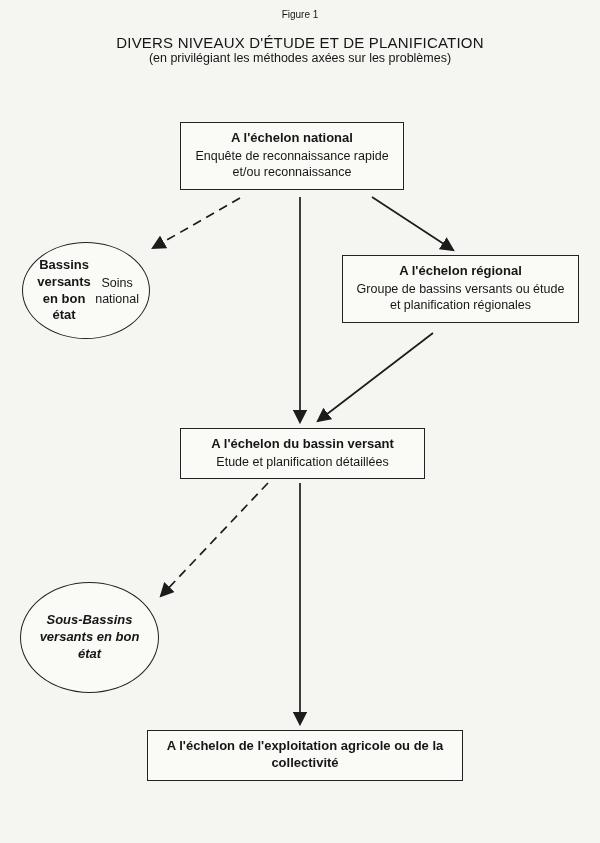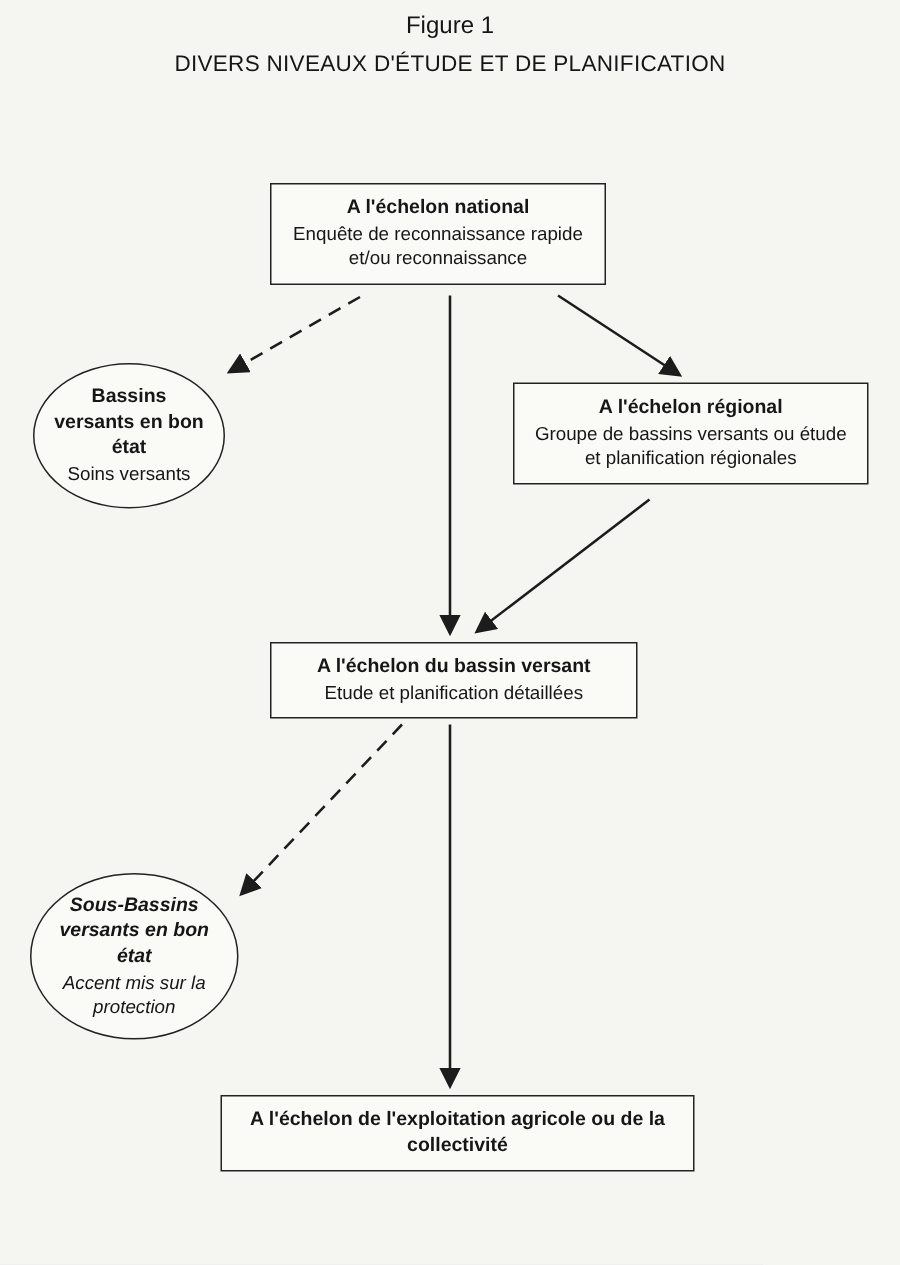--- a/index.html
+++ b/index.html
@@ -16,40 +16,39 @@
     background:#f5f5f2;
     color:#161616;
     overflow:hidden;
   }
   .centered-line{
     position:absolute;
     left:0;
     width:100%;
     text-align:center;
   }
-  .fig-label{top:9px;font-size:16px;}
+  .fig-label{top:9px;font-size:10px;}
   .title{top:34px;font-size:15px;letter-spacing:.2px;}
   .subtitle{top:51px;font-size:12.5px;}
   .node{
     position:absolute;
     box-sizing:border-box;
     text-align:center;
     font-size:12.5px;
     line-height:1.32;
     background:#fafaf7;
   }
   .box{
     border:1.5px solid #222;
     padding:7px 10px 8px 10px;
   }
   .ellipse{
     border:1.5px solid #222;
     border-radius:50%;
     display:flex;
-    flex-direction:column;
     justify-content:center;
     align-items:center;
     padding:6px 10px;
   }
   .node-title{font-weight:bold;font-size:13px;line-height:1.3;}
   .node-body{margin-top:1px;}
   #node-national{left:180px;top:122px;width:224px;}
   #node-bassins{left:22px;top:242px;width:128px;height:97px;}
   #node-regional{left:342px;top:255px;width:237px;}
   #node-bassin-versant{left:180px;top:428px;width:245px;}
@@ -69,20 +68,21 @@
     stroke-dasharray:9 6;
   }
 </style>
 </head>
 <body>
 
 <div class="page">
 
   <div class="centered-line fig-label">Figure 1</div>
   <div class="centered-line title">DIVERS NIVEAUX D'ÉTUDE ET DE PLANIFICATION</div>
+  <div class="centered-line subtitle">(en privilégiant les méthodes axées sur les problèmes)</div>
 
   <svg class="arrows" viewBox="0 0 600 843" xmlns="http://www.w3.org/2000/svg">
     <defs>
       <marker id="arrowhead" viewBox="0 0 10 10" refX="8.5" refY="5" markerWidth="8.5" markerHeight="8.5" orient="auto">
         <path d="M0,0 L10,5 L0,10 z" fill="#1c1c1c"></path>
       </marker>
     </defs>
     <line class="dashed" x1="240" y1="198" x2="153" y2="248" marker-end="url(#arrowhead)"></line>
     <line x1="372" y1="197" x2="453" y2="250" marker-end="url(#arrowhead)"></line>
     <line x1="300" y1="197" x2="300" y2="422" marker-end="url(#arrowhead)"></line>
@@ -91,35 +91,34 @@
     <line x1="300" y1="483" x2="300" y2="724" marker-end="url(#arrowhead)"></line>
   </svg>
 
   <div class="node box" id="node-national">
     <div class="node-title">A l'échelon national</div>
     <div class="node-body">Enquête de reconnaissance rapide et/ou reconnaissance</div>
   </div>
 
   <div class="node ellipse" id="node-bassins">
     <div class="node-title">Bassins versants en bon état</div>
-    <div class="node-body">Soins versants</div>
+    <div class="node-body">Soins national</div>
   </div>
 
   <div class="node box" id="node-regional">
     <div class="node-title">A l'échelon régional</div>
     <div class="node-body">Groupe de bassins versants ou étude et planification régionales</div>
   </div>
 
   <div class="node box" id="node-bassin-versant">
     <div class="node-title">A l'échelon du bassin versant</div>
     <div class="node-body">Etude et planification détaillées</div>
   </div>
 
   <div class="node ellipse" id="node-sous-bassins">
     <div class="node-title">Sous-Bassins versants en bon état</div>
-    <div class="node-body">Accent mis sur la protection</div>
   </div>
 
   <div class="node box" id="node-exploitation">
     <div class="node-title">A l'échelon de l'exploitation agricole ou de la collectivité</div>
   </div>
 
 </div>
 
 </body></html>

